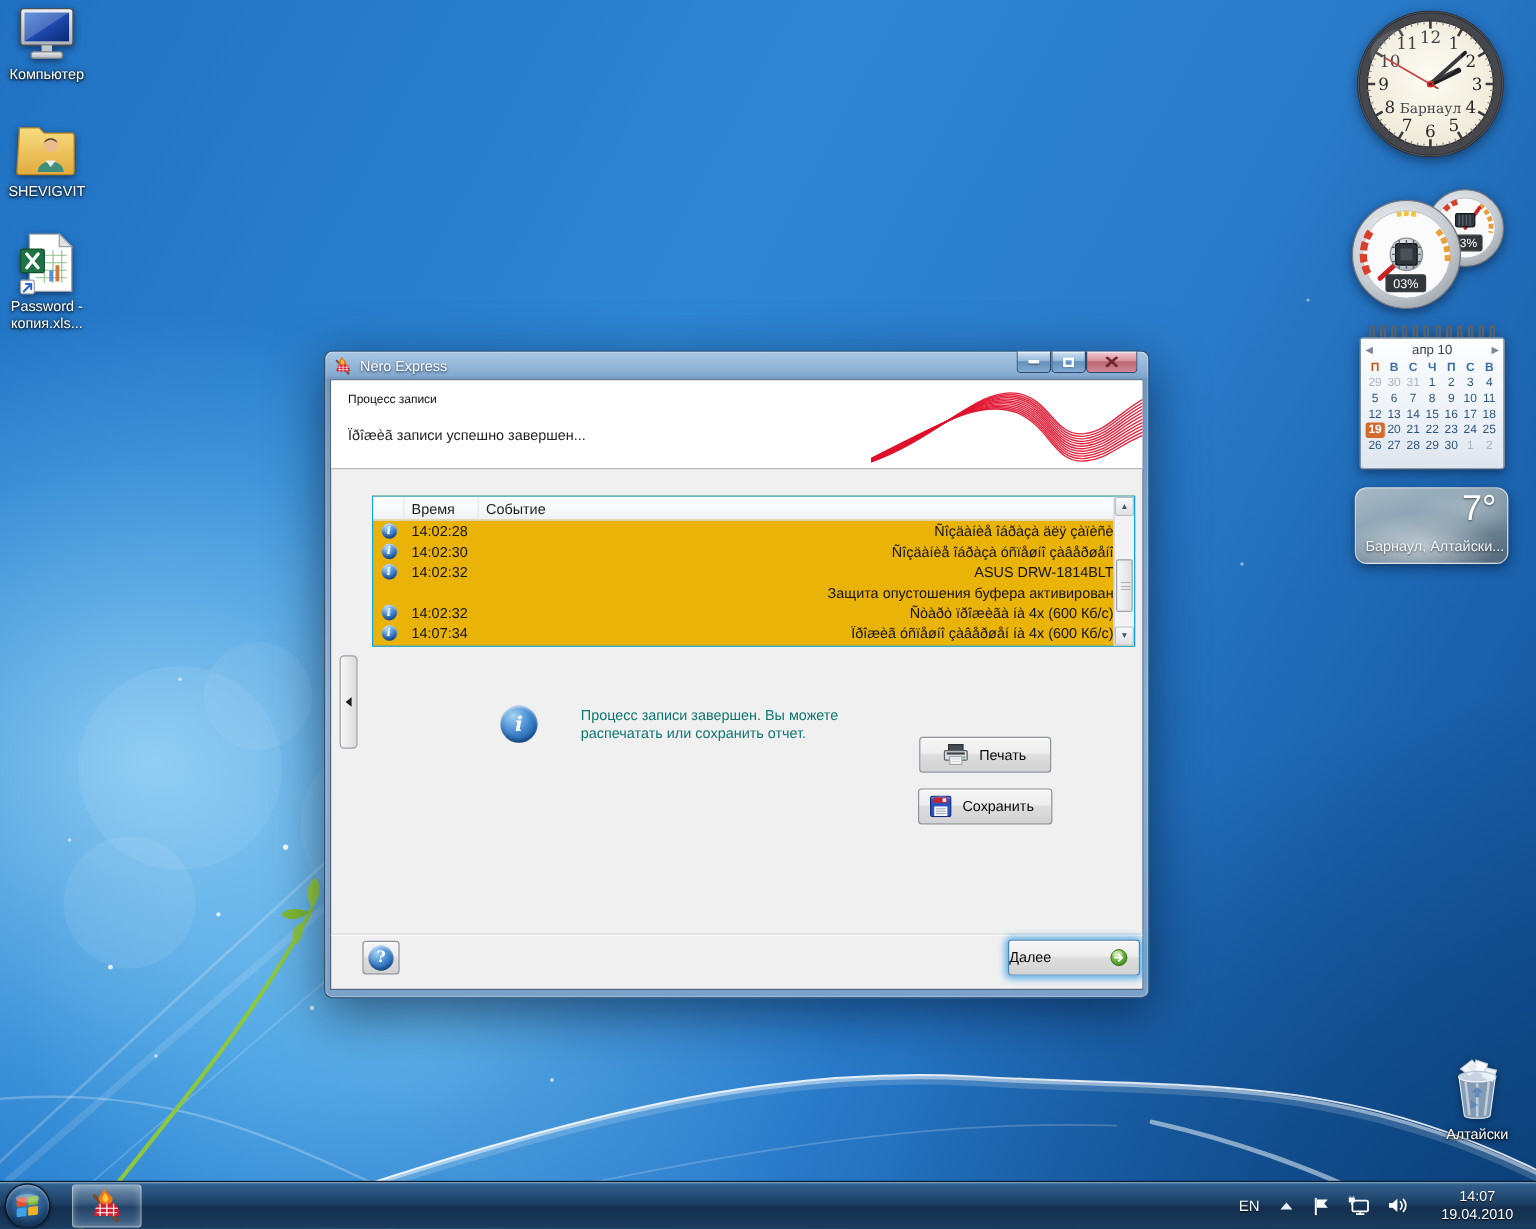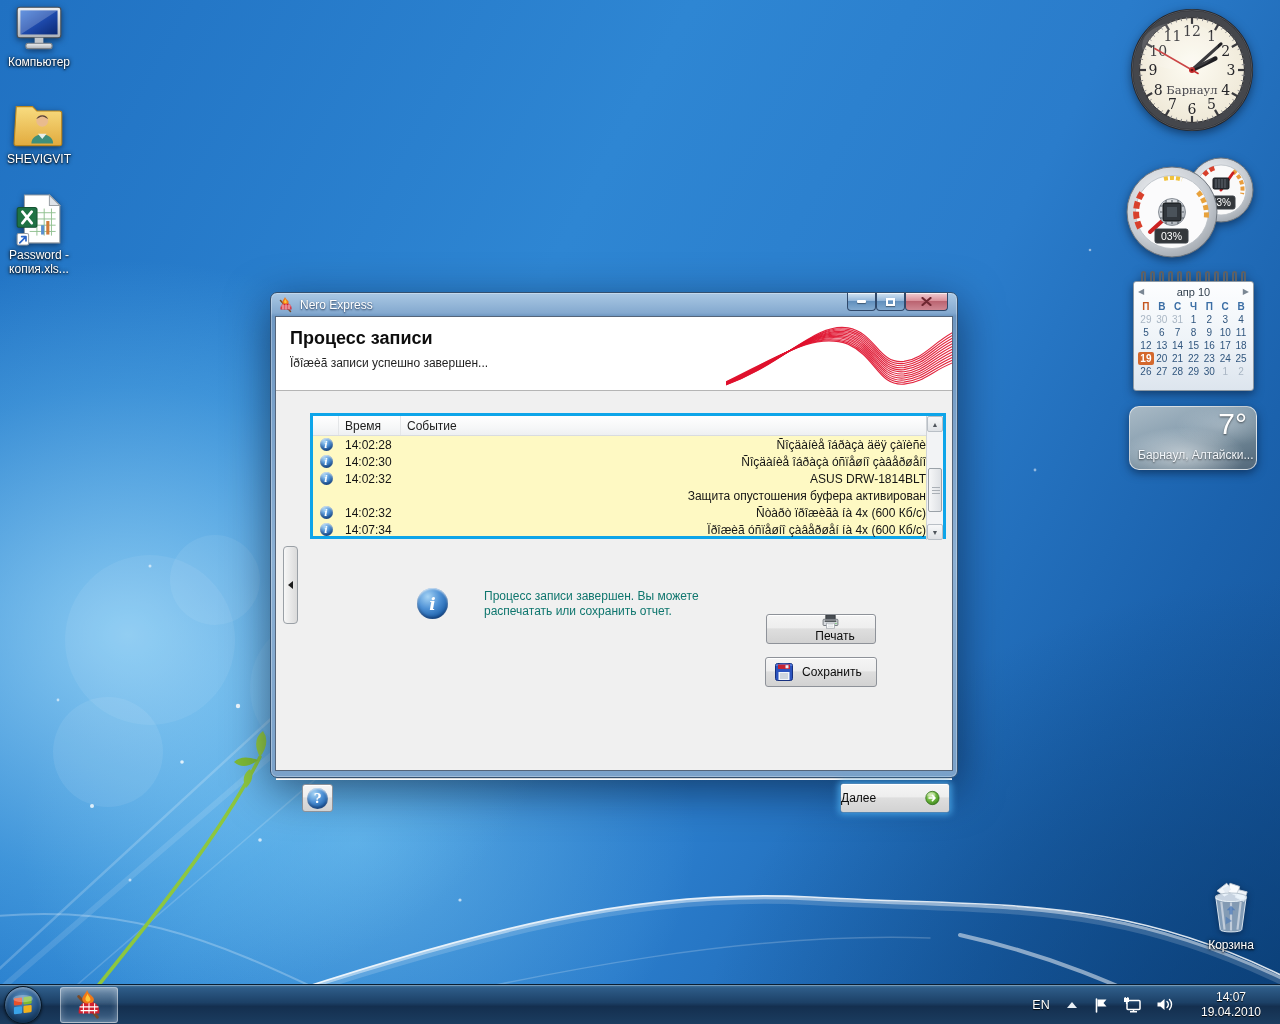--- a/index.html
+++ b/index.html
@@ -38,42 +38,42 @@
   .cal-head{display:flex;align-items:center;justify-content:space-between;height:15px;
     font-size:11px;color:#33414f;}
   .cal-head .arr{font-size:8px;color:#7a8794;}
   .cal-grid{display:grid;grid-template-columns:repeat(7,1fr);margin-top:1px;}
   .cal-grid div{height:13px;line-height:13px;text-align:center;font-size:10px;color:#31567e;}
   .cal-grid .dh{color:#3b6ea5;font-weight:bold;}
   .cal-grid .dh.red{color:#c4551f;}
   .cal-grid .muted{color:#a9b6c4;}
   .cal-grid .selected{background:#d4682d;color:#fff;border-radius:2px;font-weight:bold;}
   
-  #nero-window{position:absolute;left:270px;top:292px;width:688px;height:486px;border-radius:7px;
+  #nero-window{position:absolute;left:270px;top:292px;width:688px;height:540px;border-radius:7px;
     background:linear-gradient(180deg,#aac8e4 0%,#84a9cf 20px,#6e97c2 23px,#8cb0d4 55%,#7aa1c9 100%);
     border:1px solid #34506f;box-shadow:0 12px 44px rgba(0,10,30,.55), inset 0 0 0 1px rgba(255,255,255,.3);}
   .titlebar{height:23px;display:flex;align-items:center;padding-left:7px;}
   .titlebar .t{margin-left:6px;font-size:12px;color:#fff;text-shadow:0 1px 2px rgba(0,20,50,.85);}
   .win-buttons{position:absolute;top:0;right:9px;display:flex;}
   .win-btn{width:29px;height:18px;margin-left:0;border:1px solid #30496b;border-top:none;
     border-radius:0 0 4px 4px;display:flex;align-items:center;justify-content:center;
     background:linear-gradient(#d3e4f3,#94b7da 45%,#6290bd 50%,#83abd1);
     box-shadow:inset 0 1px 0 rgba(255,255,255,.65);}
   .win-btn.close{width:43px;background:linear-gradient(#f1cdd2,#da929c 45%,#bb6471 50%,#cf8893);}
   .glyph-min{width:9px;height:3px;background:#fff;border-radius:1px;box-shadow:0 1px 1px rgba(0,0,0,.4);}
   .glyph-max{width:9px;height:8px;border:2px solid #fff;box-shadow:0 1px 1px rgba(0,0,0,.35);}
   .win-content{position:absolute;left:4px;top:23px;right:4px;bottom:6px;background:#f0f0f0;
     border:1px solid #55657a;}
   .nx-header{position:absolute;left:0;top:0;right:0;height:74px;background:#fff;border-bottom:1px solid #b5b5b5;}
-  .h-title{position:absolute;left:14px;top:11px;font-size:18px;font-weight:bold;color:#0d0d0d;}
+  .h-title{position:absolute;left:14px;top:11px;font-size:10px;font-weight:normal;color:#0d0d0d;}
   .h-sub{position:absolute;left:14px;top:39px;font-size:12px;color:#1f1f1f;}
   #wave-svg{position:absolute;right:0;top:1px;width:226px;height:72px;}
   
-  .log-table{position:absolute;left:34px;top:96px;width:636px;height:126px;background:#fef9c3;
-    border:3px solid #0ea5e9;}
+  .log-table{position:absolute;left:34px;top:96px;width:636px;height:126px;background:#eab308;
+    border:1px solid #0ea5e9;}
   .log-header{display:flex;height:20px;font-size:12px;color:#1c1c1c;
     background:linear-gradient(#ffffff,#f6f7f8 60%,#eef0f2);border-bottom:1px solid #d9dcdf;}
   .lh{border-right:1px solid #e4e6e8;display:flex;align-items:center;}
   .lh-icon{width:26px;}
   .lh-time{width:62px;padding-left:6px;}
   .lh-event{flex:1;padding-left:6px;border-right:none;}
   .log-row{display:flex;height:17px;align-items:center;font-size:12px;color:#141414;white-space:nowrap;}
   .lr-icon{width:26px;display:flex;justify-content:center;}
   .lr-time{width:62px;padding-left:6px;}
   .lr-event{flex:1;padding-left:6px;overflow:hidden;text-align:right;}
@@ -95,21 +95,21 @@
   .side-collapse{position:absolute;left:7px;top:229px;width:15px;height:78px;border:1px solid #9aa0a6;
     border-radius:4px;background:linear-gradient(90deg,#f7f7f7,#dadada);display:flex;align-items:center;justify-content:center;}
   .tri-left{width:0;height:0;border-top:4px solid transparent;border-bottom:4px solid transparent;
     border-right:5px solid #1c1c1c;}
   
   .msg-icon{position:absolute;left:141px;top:271px;width:31px;height:31px;font-size:17px;}
   .msg{position:absolute;left:208px;top:272px;font-size:12px;line-height:15px;color:#0f766e;}
   .btn{position:absolute;display:flex;align-items:center;border:1px solid #8e9299;border-radius:3px;
     background:linear-gradient(#f5f5f5,#eeeeee 45%,#dedede 50%,#d2d2d2);
     box-shadow:inset 0 1px 0 #fff;font-size:12px;color:#0c0c0c;}
-  #btn-print{left:490px;top:297px;width:110px;height:30px;padding-left:19px;flex-direction:column;}
+  #btn-print{left:490px;top:297px;width:110px;height:30px;padding-left:19px;}
   #btn-save{left:489px;top:340px;width:112px;height:30px;padding-left:9px;}
   .btn .bl{margin-left:9px;}
   .bottom-sep{position:absolute;left:0;right:0;top:461px;height:2px;border-top:1px solid #d8d8d8;border-bottom:1px solid #fcfcfc;}
   #btn-help{left:26px;top:467px;width:31px;height:28px;justify-content:center;}
   #btn-next{left:564px;top:466px;width:110px;height:30px;justify-content:flex-end;padding-right:9px;
     border:1px solid #4d86b8;box-shadow:0 0 6px 2px rgba(70,165,230,.85), inset 0 1px 0 #fff;gap:40px;}
   #btn-next .bl{margin:0 9px 0 0;}
   .help-sphere{width:21px;height:21px;font-size:13px;font-style:normal;}
   
   #taskbar{position:absolute;left:0;top:984px;width:1280px;height:40px;
@@ -260,21 +260,21 @@
       <path d="M11,10 l9,-7 6,7 -8,5 Z" fill="#f2f6fa" stroke="#c4ccd4" stroke-width=".8"></path>
       <path d="M23,3 l9,3 -2,9 -9,-4 Z" fill="#fafcfe" stroke="#c4ccd4" stroke-width=".8"></path>
       <path d="M31,9 l8,2 -3,9 -8,-4 Z" fill="#eef3f8" stroke="#c4ccd4" stroke-width=".8"></path>
       <path d="M16,8 l6,-3 2,4 -5,3 Z" fill="#e4ebf2"></path>
       <ellipse cx="24" cy="16" rx="14.5" ry="4" fill="#e9f2fa" fill-opacity=".85" stroke="#b7c4cf"></ellipse>
       <path d="M10,17 L14,46 C14,49 34,49 34,46 L38,17 C32,21 16,21 10,17 Z" fill="#d6e4f0" fill-opacity=".6" stroke="#eef6fc" stroke-width=".8"></path>
       <path d="M15,20 L18,46 M24,21 V47 M33,20 L30,46" stroke="#ffffff" stroke-opacity=".5" stroke-width="2"></path>
       <path d="M20,28 l4,-4 4,4 -2.5,0 0,4 -3,0 0,-4 Z" fill="#4a78b8" fill-opacity=".75"></path>
       <path d="M19,34 l6,4 -6,3 Z" fill="#4a78b8" fill-opacity=".6"></path>
     </svg>
-    <div class="lbl">Корзина</div>
+    <div class="lbl">Алтайски</div>
   </div>
 
   <div class="gadget" id="gadget-clock" style="left:1128px;top:6px;width:128px;height:128px">
     <svg id="clock-svg" width="128" height="128" viewBox="0 0 128 128">
       <circle cx="64" cy="64" r="60" fill="#45474c" stroke="#26272b" stroke-width="2"></circle>
       <circle cx="64" cy="64" r="60" fill="none" stroke="#6f7277" stroke-width="1" stroke-opacity=".6"></circle>
       <circle cx="64" cy="64" r="52.5" fill="url(#g-face)" stroke="#2e2f33" stroke-width="1"></circle>
       <g id="clock-ticks">
           <line x1="64" y1="18" x2="64" y2="11" stroke="#3a3a3e" stroke-width="2.2"></line>
           <line x1="69.22642316338268" y1="14.273905231586333" x2="69.54000855318563" y2="11.290339545481515" stroke="#7a7a80" stroke-width="0.9"></line>

